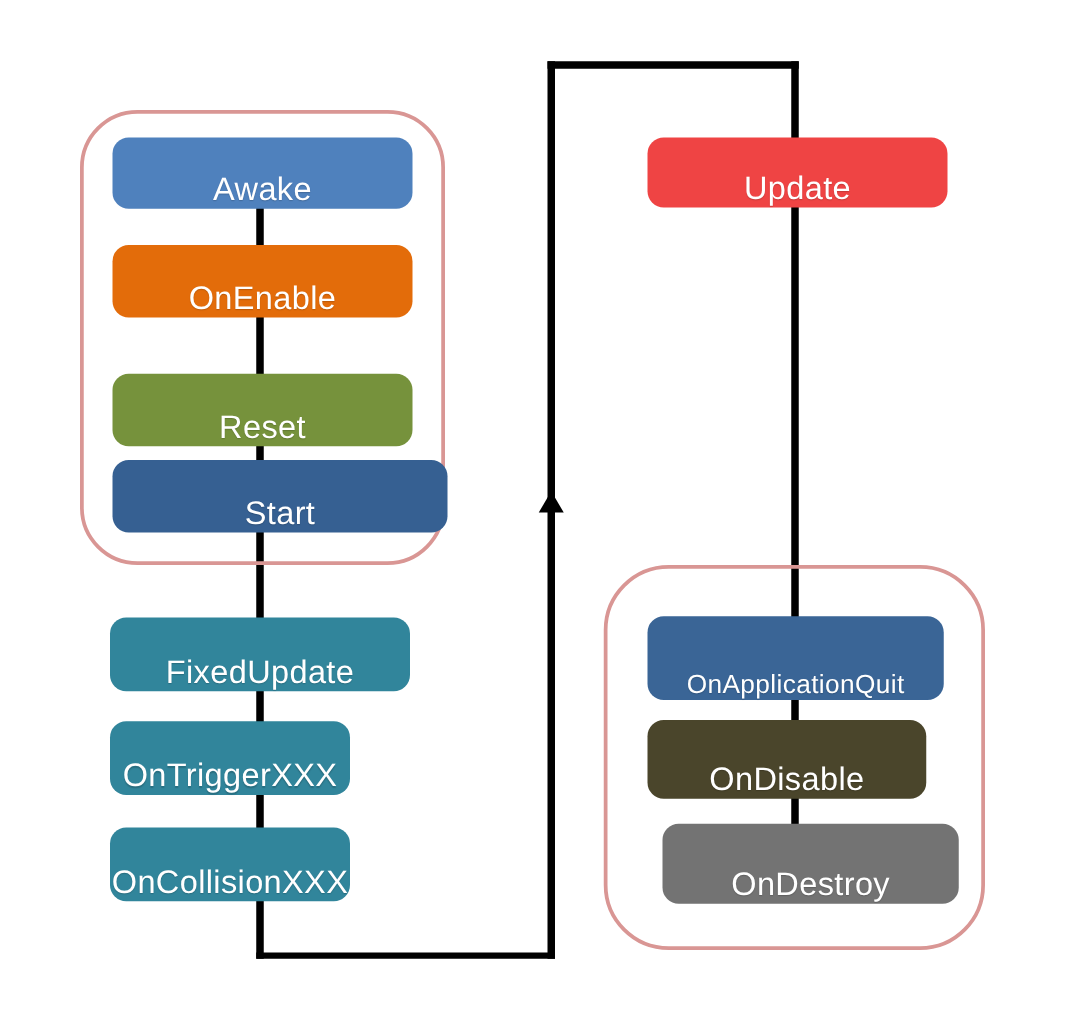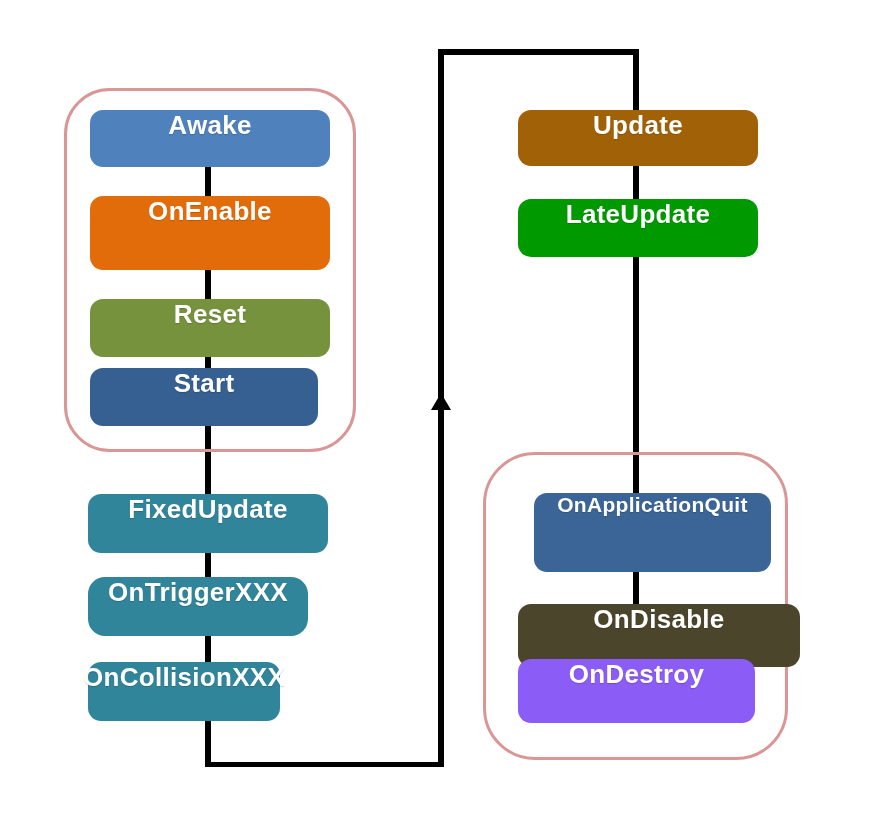--- a/index.html
+++ b/index.html
@@ -44,44 +44,44 @@
     height: 0;
     border-left: 10px solid transparent;
     border-right: 10px solid transparent;
     border-bottom: 17px solid #000000;
   }
 
   
   .node {
     position: absolute;
     display: flex;
-    align-items: flex-start;
+    align-items: flex-end;
     justify-content: center;
     border-radius: 13px;
     color: #ffffff;
-    font-weight: bold;
+    font-weight: normal;
     font-size: 26px;
     letter-spacing: 0.3px;
     text-shadow: 0 1px 1px rgba(0,0,0,0.18);
   }
 
   .node-awake          { left: 90px;  top: 110px; width: 240px; height: 57px; }
-  .node-onenable       { left: 90px;  top: 196px; width: 240px; height: 74px; }
+  .node-onenable       { left: 90px;  top: 196px; width: 240px; height: 58px; }
   .node-reset          { left: 90px;  top: 283px; width: 240px; height: 58px; }
-  .node-start          { left: 90px;  top: 368px; width: 228px; height: 58px; }
+  .node-start          { left: 90px;  top: 368px; width: 268px; height: 58px; }
 
   .node-fixedupdate    { left: 88px;  top: 494px; width: 240px; height: 59px; }
-  .node-ontriggerxxx   { left: 88px;  top: 577px; width: 220px; height: 59px; border-radius: 17px; }
+  .node-ontriggerxxx   { left: 88px;  top: 577px; width: 192px; height: 59px; }
   .node-oncollisionxxx { left: 88px;  top: 662px; width: 192px; height: 59px; }
 
   .node-update         { left: 518px; top: 110px; width: 240px; height: 56px; }
   .node-lateupdate     { left: 518px; top: 199px; width: 240px; height: 58px; }
 
-  .node-onapplicationquit { left: 518px; top: 493px; width: 237px; height: 79px; font-size: 21px; margin-left: 16px; }
-  .node-ondisable         { left: 518px; top: 604px; width: 282px; height: 63px; }
+  .node-onapplicationquit { left: 518px; top: 493px; width: 237px; height: 67px; font-size: 21px; }
+  .node-ondisable         { left: 518px; top: 576px; width: 223px; height: 63px; }
   .node-ondestroy         { left: 518px; top: 659px; width: 237px; height: 64px; }
 </style>
 </head>
 <body>
 
 <div class="canvas">
 
   <div class="line line-left-vertical" style="background-color: rgb(0, 0, 0);"></div>
   <div class="line line-bottom-horizontal" style="background-color: rgb(0, 0, 0);"></div>
   <div class="line line-mid-vertical" style="background-color: rgb(0, 0, 0);"></div>
@@ -109,30 +109,27 @@
   <div class="node node-fixedupdate" style="background-color: rgb(49, 133, 155);">
     <span>FixedUpdate</span>
   </div>
   <div class="node node-ontriggerxxx" style="background-color: rgb(49, 133, 155);">
     <span>OnTriggerXXX</span>
   </div>
   <div class="node node-oncollisionxxx" style="background-color: rgb(49, 133, 155);">
     <span>OnCollisionXXX</span>
   </div>
 
-  <div class="node node-update" style="background-color: #a16207;">
+  <div class="node node-update" style="background-color: #ef4444;">
     <span>Update</span>
-  </div>
-  <div class="node node-lateupdate" style="background-color: rgb(0, 154, 0);">
-    <span>LateUpdate</span>
   </div>
 
   <div class="node node-onapplicationquit" style="background-color: rgb(58, 101, 150);">
     <span>OnApplicationQuit</span>
   </div>
   <div class="node node-ondisable" style="background-color: rgb(74, 69, 43);">
     <span>OnDisable</span>
   </div>
-  <div class="node node-ondestroy" style="background-color: #8b5cf6;">
+  <div class="node node-ondestroy" style="background-color: #737373; margin-left: 12px;">
     <span>OnDestroy</span>
   </div>
 
 </div>
 
 </body></html>

